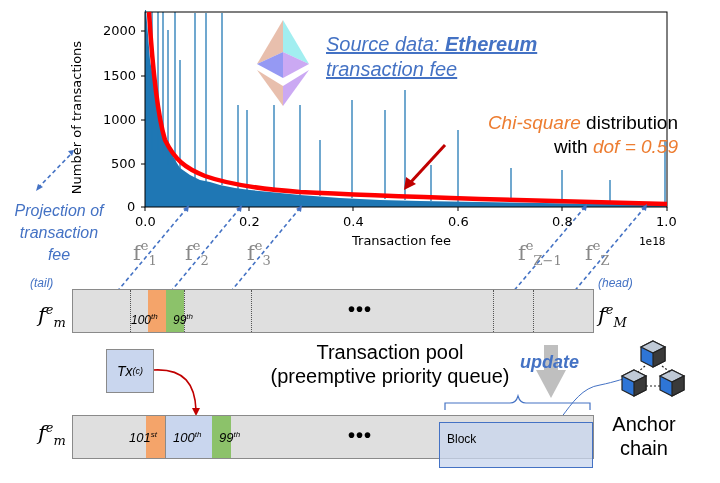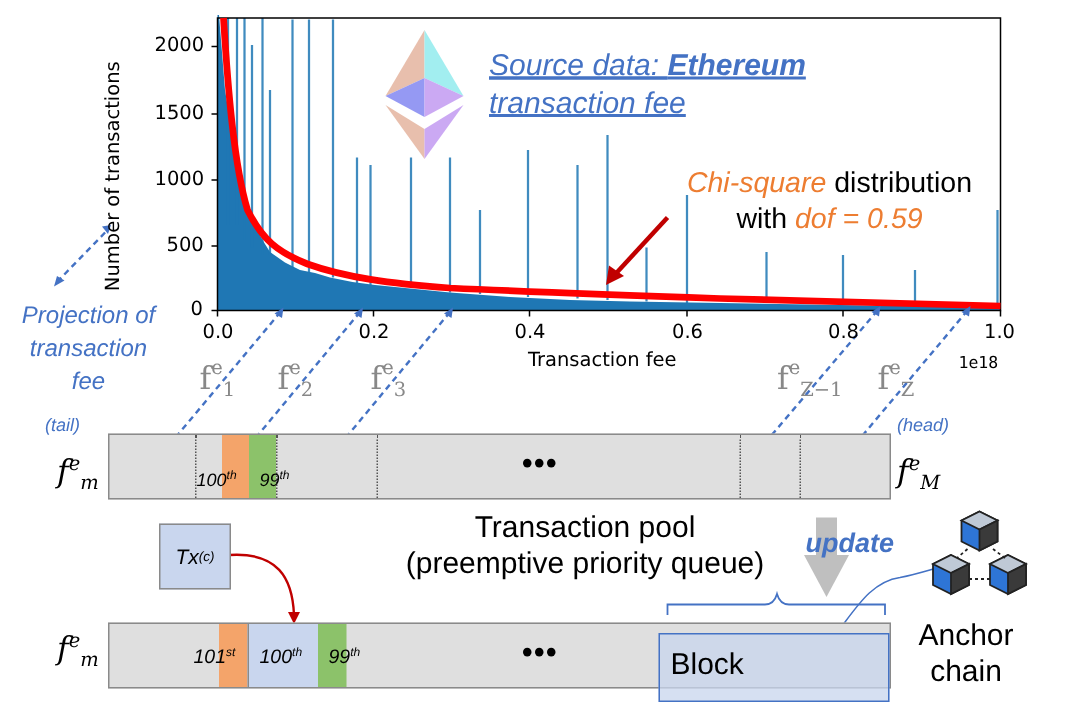--- a/index.html
+++ b/index.html
@@ -5,41 +5,41 @@
   html, body { margin:0; padding:0; background:#ffffff; }
   body { width:720px; height:483px; position:relative; overflow:hidden; font-family:"Liberation Sans", sans-serif; }
   .chart-svg { position:absolute; left:0; top:0; }
   .ylabel { position:absolute; left:76px; top:110px; transform:rotate(-90deg); transform-origin:center; font-family:"DejaVu Sans", sans-serif; font-size:13px; color:#000; white-space:nowrap; width:200px; text-align:center; margin-left:-100px; }
   .tick { position:absolute; font-family:"DejaVu Sans", sans-serif; font-size:13px; color:#000; }
   .xlabel { position:absolute; left:352px; top:233px; font-family:"DejaVu Sans", sans-serif; font-size:13px; }
   .sci { position:absolute; left:639px; top:235px; font-family:"DejaVu Sans Mono", monospace; font-size:11px; }
   .source { position:absolute; left:326px; top:32px; color:#4472c4; font-style:italic; font-size:20px; line-height:25px; }
   .source span { text-decoration:underline; }
   .source b { font-weight:bold; }
-  .chi { position:absolute; left:428px; top:111px; font-size:19px; line-height:24px; text-align:center; width:250px; }
+  .chi { position:absolute; left:428px; top:111px; font-size:19px; line-height:24px; text-align:right; width:250px; }
   .orange { color:#ed7d31; font-style:italic; }
   .proj { position:absolute; left:4px; top:200px; color:#4472c4; font-style:italic; font-size:16px; line-height:22px; text-align:center; width:110px; }
   .flabel { position:absolute; font-family:"DejaVu Serif", serif; color:#888; font-size:21px; }
   .flabel sup { font-size:13px; position:relative; top:-2px; }
   .flabel sub { font-size:13px; }
   .fm { position:absolute; font-family:"DejaVu Serif", serif; font-style:italic; font-size:21px; color:#000; }
   .fm sup, .fm sub { font-size:13px; }
   .tail, .head { position:absolute; color:#4472c4; font-style:italic; font-size:12px; }
   .queue { position:absolute; background:#dfdfdf; border:1px solid #8a8a8a;text-align:right; }
   .cell { position:absolute; top:0; bottom:0; }
   .dline { position:absolute; top:0; bottom:0; border-left:1px dotted #555; }
   .rank { position:absolute; font-style:italic; font-size:12px; color:#000; }
   .rank sup { font-size:8px; }
   .dots { position:absolute; font-size:20px; font-weight:bold; letter-spacing:1px; }
   .pool { position:absolute; left:240px; top:340px; width:300px; text-align:center; font-size:20px; line-height:24px; }
   .tx { position:absolute; left:106px; top:349px; width:46px; height:42px; background:#c9d6ee; border:1px solid #8a8a8a; font-style:italic; font-size:14px; display:flex; align-items:center; justify-content:center; }
   .tx sup { font-size:9px; }
-  .update { position:absolute; left:520px; top:352px; color:#4472c4; font-weight:bold; font-style:italic; font-size:18px;margin-left:17px; }
+  .update { position:absolute; left:520px; top:352px; color:#4472c4; font-weight:bold; font-style:italic; font-size:18px; }
   .block { position:absolute; left:439px; top:422px; width:152px; height:44px; background:rgba(200,214,238,0.75); border:1px solid #4472c4; }
-  .block-label { position:absolute; left:447px; top:432px; font-size:20px; }
+  .block-label { position:absolute; left:447px; top:432px; font-size:12px; }
   .anchor { position:absolute; left:600px; top:412px; width:88px; text-align:center; font-size:20px; line-height:24px; }
 </style>
 </head>
 <body>
 
 <svg class="chart-svg" width="720" height="483">
 
   <path fill="#1f77b4" d="M145,10 L146,10 L150,60 L155,90 L160,120 L165,140 L170,150 L175,160 L180,168 L190,175 L200,180 L210,182 L220,185 L235,188 L250,190 L270,192 L300,195 L340,198 L380,200 L420,201 L480,202 L540,203 L600,204 L667,204 L667,207 L145,207 Z"></path>
 
   <g stroke="#1f77b4" stroke-width="1.5" opacity="0.85">

